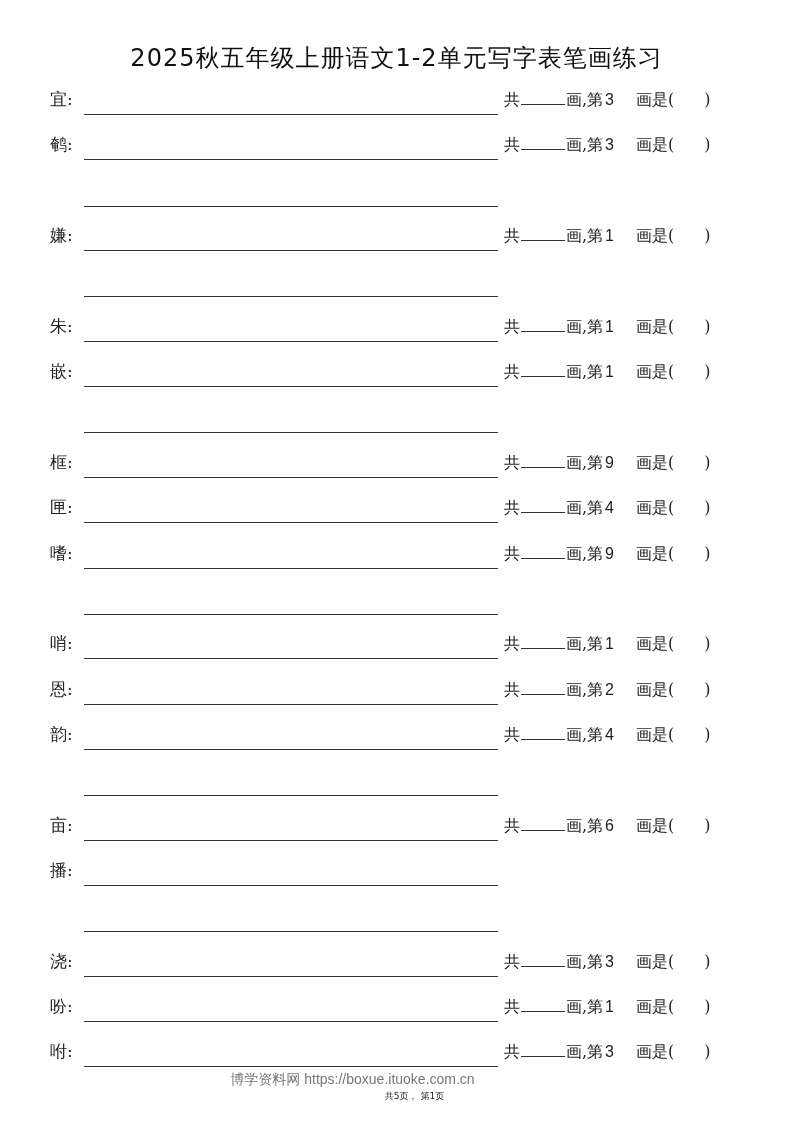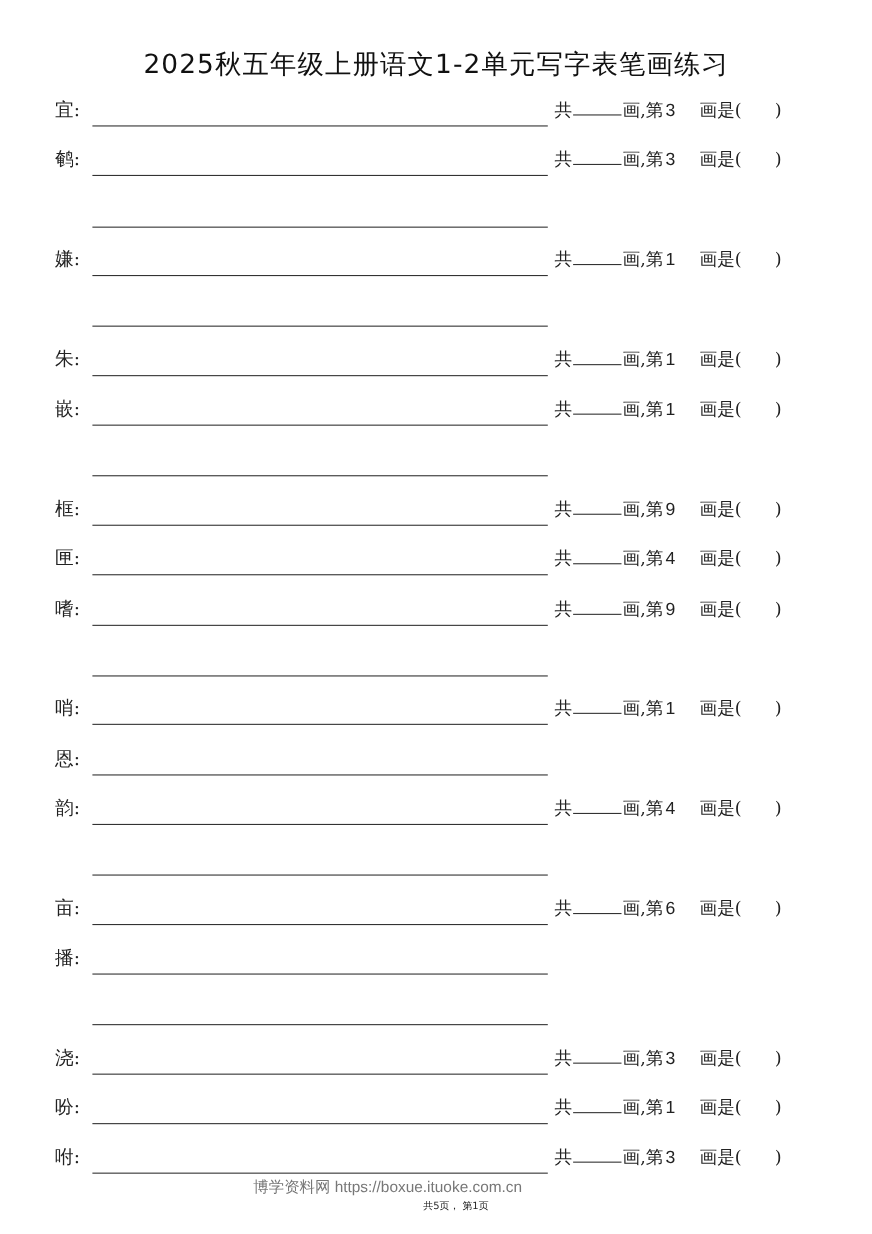--- a/index.html
+++ b/index.html
@@ -154,20 +154,21 @@
     </div>
     <div class="cont-line" style="top: 613.85px;"></div>
     <div class="row" style="top: 629.2px;">
       <span class="char-label"><span>哨</span><span>:</span></span>
       <div class="answer-line"></div>
       <span class="stroke-info"><span>共</span><span class="blank"></span><span>画,</span><span>第</span><span class="num">1</span><span class="gap"></span><span>画是(</span><span class="paren-gap"></span><span>)</span></span>
     </div>
     <div class="row" style="top: 674.55px;">
       <span class="char-label"><span>恩</span><span>:</span></span>
       <div class="answer-line"></div>
+      <span class="stroke-info"><span>共</span><span class="blank"></span><span>画,</span><span>第</span><span class="num">2</span><span class="gap"></span><span>画是(</span><span class="paren-gap"></span><span>)</span></span>
     </div>
     <div class="row" style="top: 719.9px;">
       <span class="char-label"><span>韵</span><span>:</span></span>
       <div class="answer-line"></div>
       <span class="stroke-info"><span>共</span><span class="blank"></span><span>画,</span><span>第</span><span class="num">4</span><span class="gap"></span><span>画是(</span><span class="paren-gap"></span><span>)</span></span>
     </div>
     <div class="cont-line" style="top: 795.25px;"></div>
     <div class="row" style="top: 810.6px;">
       <span class="char-label"><span>亩</span><span>:</span></span>
       <div class="answer-line"></div>

